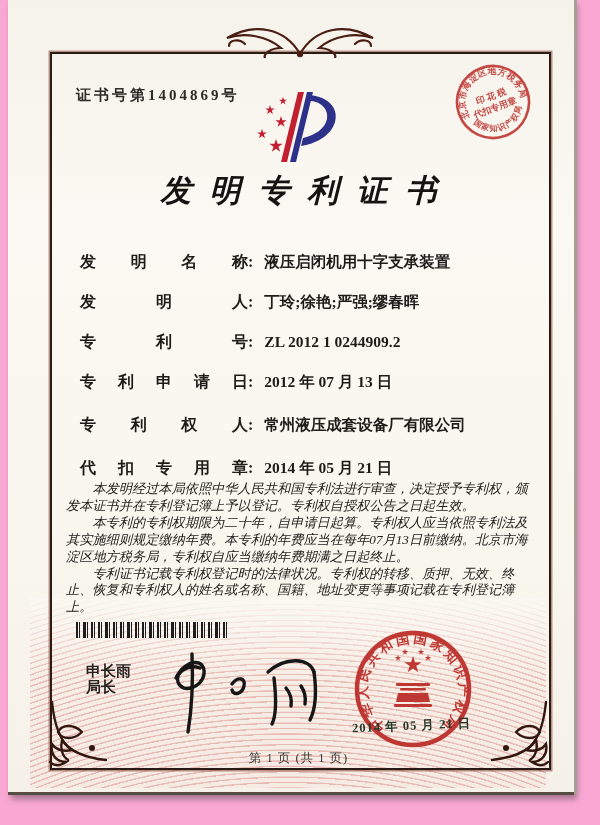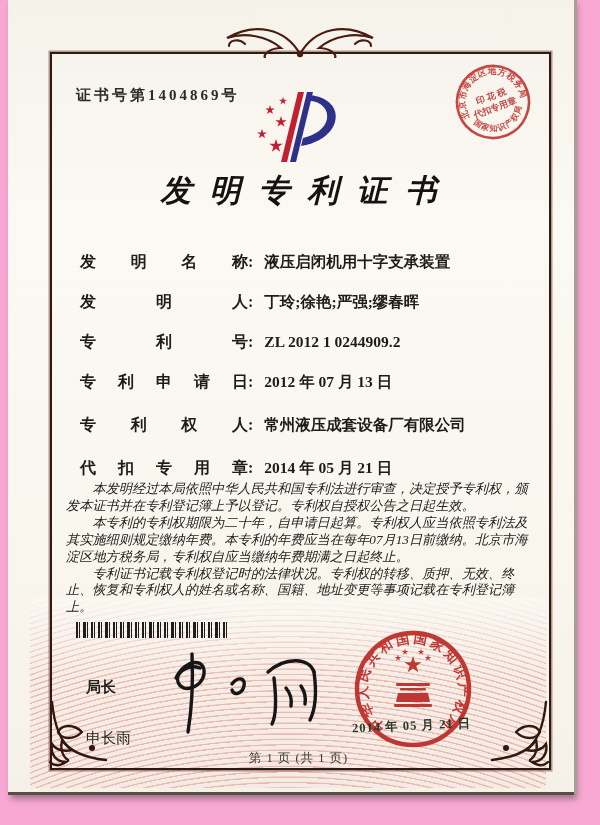--- a/index.html
+++ b/index.html
@@ -36,21 +36,21 @@
   .body-text p{margin:0;text-indent:2em;}
   .barcode{position:absolute;left:76px;top:622px;width:152px;height:16px;
          background:repeating-linear-gradient(90deg,
            #1d1d1d 0 2px,transparent 2px 3px,
            #1d1d1d 3px 4px,transparent 4px 7px,
            #1d1d1d 7px 10px,transparent 10px 11px,
            #1d1d1d 11px 12px,transparent 12px 15px,
            #1d1d1d 15px 17px,transparent 17px 18px,
            #1d1d1d 18px 19px,transparent 19px 22px);}
   .director-label{position:absolute;left:86px;top:678px;font-size:15px;font-weight:bold;color:#262320;}
-  .director-name{position:absolute;left:86px;top:729px;font-size:15px;font-weight:normal;color:#262320;}
+  .director-name{position:absolute;left:86px;top:662px;font-size:15px;font-weight:bold;color:#262320;}
   .signature{position:absolute;left:150px;top:648px;}
   .seal-main{position:absolute;left:352px;top:628px;opacity:.92;}
   .seal-date{position:absolute;left:352px;top:717px;width:150px;font-size:12.5px;font-weight:bold;
          color:#26382a;letter-spacing:1px;transform:rotate(-2.5deg);}
   .seal-tax{position:absolute;left:448px;top:57px;transform:rotate(-20deg);opacity:.85;}
   .footer{position:absolute;left:50px;top:750px;width:497px;text-align:center;
          font-size:12.5px;color:#3a3734;letter-spacing:1px;}
   .edge-right{position:absolute;left:574px;top:0;width:3px;height:794px;background:#a79f94;}
 </style>
 </head>

